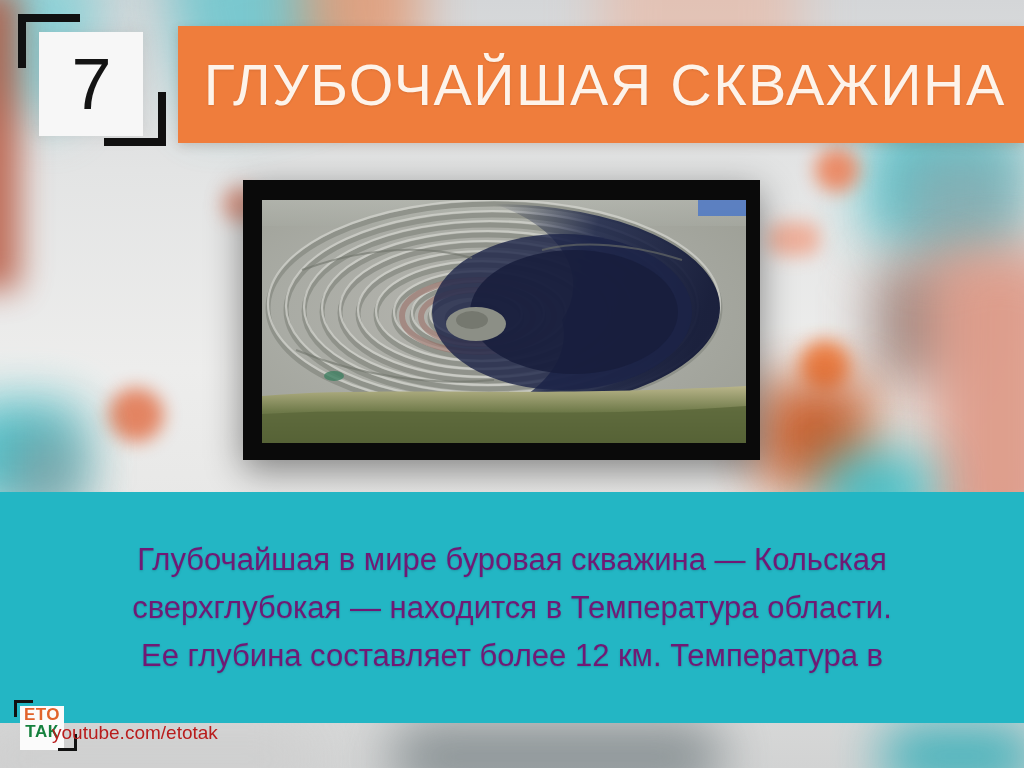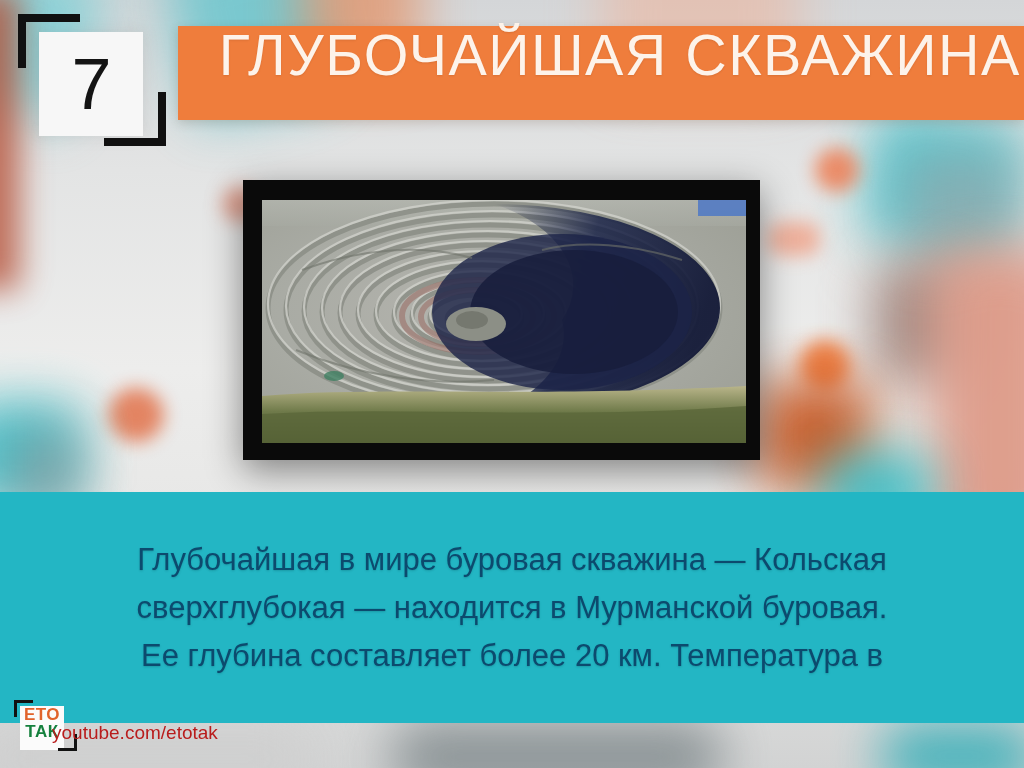--- a/index.html
+++ b/index.html
@@ -24,44 +24,44 @@
             box-shadow:0 0 14px rgba(120,120,120,.18);}
   .badge-num{position:absolute;left:21px;top:18px;width:104px;height:104px;
              display:flex;align-items:center;justify-content:center;
              font-size:72px;font-weight:300;color:#141414;line-height:1;
              font-family:"Liberation Sans","DejaVu Sans",sans-serif;letter-spacing:-1px;}
   .brk{position:absolute;background:transparent;}
   .brk-tl{left:0;top:0;width:54px;height:46px;border-left:8px solid #101010;border-top:8px solid #101010;}
   .brk-br{right:0;bottom:0;width:54px;height:46px;border-right:8px solid #101010;border-bottom:8px solid #101010;}
 
   
-  .title-band{position:absolute;left:178px;top:26px;right:0;height:94px;
+  .title-band{position:absolute;left:178px;top:26px;right:0;height:117px;
     background:#ef7d3c;box-shadow:0 3px 10px rgba(90,60,40,.20);
-    display:flex;padding-left:15px;}
+    display:flex;align-items:center;}
   .title-text{
     color:#fdf3ea;font-size:58px;line-height:1;
     font-family:"Liberation Sans","DejaVu Sans",sans-serif;
     font-weight:400;letter-spacing:1.5px;
     padding-left:26px;white-space:nowrap;
     transform:scaleX(.99);transform-origin:left center;
     text-shadow:0 1px 2px rgba(130,60,20,.18);
   }
 
   
   .photo-frame{position:absolute;left:243px;top:180px;width:517px;height:280px;
       background:#0a0a0a;box-shadow:0 10px 34px rgba(0,0,0,.45);}
   .photo{position:absolute;left:19px;top:20px;width:484px;height:243px;overflow:hidden;background:#8e9188;}
   .pit{position:absolute;inset:0;}
 
   
   .caption-band{position:absolute;left:0;top:492px;width:1024px;height:231px;background:#23b6c4;}
   .caption{position:absolute;left:0;top:0;width:1024px;height:231px;
     display:flex;flex-direction:column;align-items:center;justify-content:center;
     padding:0 26px;box-sizing:border-box;}
-  .cap-line{color:#0c4a6e;font-size:31px;line-height:48px;white-space:nowrap;
+  .cap-line{color:#701a75;font-size:31px;line-height:48px;white-space:nowrap;
     font-family:"Liberation Sans","DejaVu Sans",sans-serif;font-weight:400;
     text-shadow:0 1px 2px rgba(0,70,80,.25);}
 
   
   .logo-wrap{position:absolute;left:10px;top:700px;width:142px;height:56px;}
   .logo-box{position:absolute;left:10px;top:6px;width:44px;height:44px;background:#fbfbfb;
      display:flex;flex-direction:column;align-items:center;justify-content:flex-start;line-height:1;}
   .logo-eto{font-size:17px;font-weight:700;color:#e1632b;letter-spacing:.5px;
      font-family:"Liberation Sans","DejaVu Sans",sans-serif;}
   .logo-tak{font-size:17px;font-weight:700;color:#15803d;letter-spacing:.5px;
@@ -194,22 +194,22 @@
           <path d="M0,196 C120,186 260,198 484,186 L484,243 L0,243 Z" fill="url(#grass)"></path>
           <path d="M0,214 C140,206 300,220 484,206 L484,243 L0,243 Z" fill="#5a6638" opacity=".75"></path>
         </g>
       </svg>
     </div>
   </div>
 
   <div class="caption-band">
     <div class="caption">
       <div class="cap-line">Глубочайшая в мире буровая скважина — Кольская</div>
-      <div class="cap-line">сверхглубокая — находится в Мурманской буровая.</div>
-      <div class="cap-line">Ее глубина составляет более 20 км. Температура в</div>
+      <div class="cap-line">сверхглубокая — находится в Температура области.</div>
+      <div class="cap-line">Ее глубина составляет более 12 км. Температура в</div>
     </div>
   </div>
 
   <div class="logo-wrap">
     <div class="logo-box">
       <span class="logo-eto">ЕТО</span>
       <span class="logo-tak">ТАК</span>
     </div>
     <div class="lbrk lbrk-tl"></div>
     <div class="lbrk lbrk-br"></div>

